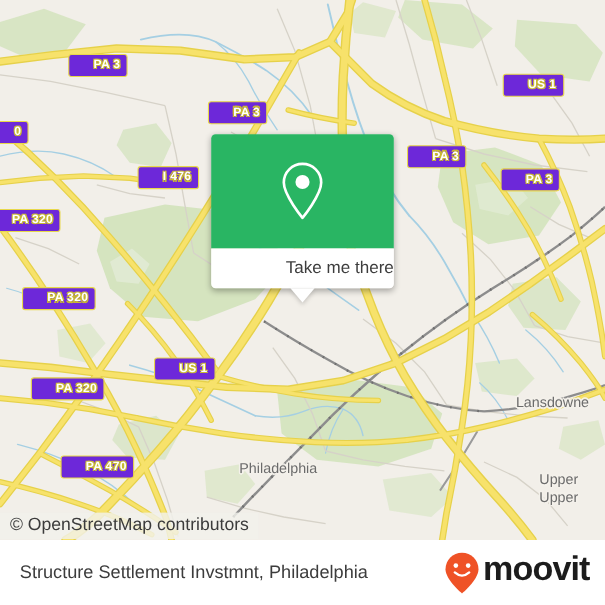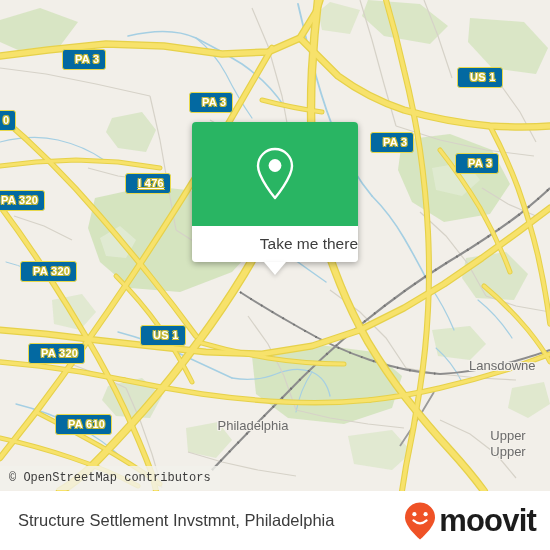--- a/index.html
+++ b/index.html
@@ -25,29 +25,29 @@
     width: 550px;
     height: 491px;
     background: #f2efe9;
     overflow: hidden;
   }
   #map svg { display: block; }
 
   
   .shield {
     position: absolute;
-    background: #0369a1;
+    background: #6d28d9;
     border: 1.4px solid #e8d84b;
     border-radius: 3px;
     color: #ffffff;
     font-family: "Liberation Sans", sans-serif;
     font-weight: bold;
     font-size: 11px;
     line-height: 14px;
-    padding: 2px 6px 3px 12px;
+    padding: 2px 6px 3px 22px;
     white-space: nowrap;
     text-shadow:
       -1px -1px 0 #c9ba33, 1px -1px 0 #c9ba33,
       -1px  1px 0 #c9ba33, 1px  1px 0 #c9ba33;
     letter-spacing: 0.3px;
     box-sizing: border-box;
   }
 
   
   .place {
@@ -110,24 +110,24 @@
     filter: drop-shadow(0 2px 2px rgba(0,0,0,0.18));
   }
 
   
   #osm-attrib {
     position: absolute;
     left: 0;
     top: 466px;
     background: rgba(242,241,235,0.82);
     color: #3b3b3b;
-    font-size: 12px;
+    font-size: 16px;
     line-height: 14px;
     padding: 5px 9px 5px 9px;
-    font-family: Liberation Mono, monospace;
+    font-family: Liberation Sans, sans-serif;
     z-index: 30;
   }
 
   
   #footer {
     position: absolute;
     left: 0;
     top: 491px;
     width: 550px;
     height: 59px;
@@ -140,21 +140,20 @@
     overflow: hidden;
   }
   #footer-title {
     color: #3c3c3c;
     font-size: 16.5px;
     font-family: "Liberation Sans", sans-serif;
     white-space: nowrap;
   }
   #brand {
     display: flex;
-    align-items: center;
     gap: 2px;
   }
   #brand-wordmark {
     color: #1c1c1c;
     font-size: 31px;
     font-weight: bold;
     letter-spacing: -0.8px;
     font-family: "Liberation Sans", sans-serif;
     line-height: 31px;
   }
@@ -310,25 +309,25 @@
         <path d="M484,286 Q508,306 528,330 Q544,350 550,362" stroke-width="3"></path>
       </g>
     </svg>
 
     <div class="shield" style="left:62px;  top:49px;">PA 3</div>
     <div class="shield" style="left:189px; top:92px;">PA 3</div>
     <div class="shield" style="left:370px; top:132px;">PA 3</div>
     <div class="shield" style="left:455px; top:153px;">PA 3</div>
     <div class="shield" style="left:457px; top:67px;">US 1</div>
     <div class="shield" style="left:140px; top:325px;">US 1</div>
-    <div class="shield" style="left:125px; top:173px;text-decoration:underline;">I 476</div>
+    <div class="shield" style="left:125px; top:151px;">I 476</div>
     <div class="shield" style="left:-12px; top:190px;">PA 320</div>
     <div class="shield" style="left:20px;  top:261px;">PA 320</div>
     <div class="shield" style="left:28px;  top:343px;">PA 320</div>
-    <div class="shield" style="left:55px; top:414px;">PA 610</div>
+    <div class="shield" style="left:55px; top:414px;">PA 470</div>
     <div class="shield" style="left:-10px; top:110px;">0</div>
 
     <div class="place" style="left:193px; top:418px; width:120px;">Philadelphia</div>
     <div class="place" style="left:469px; top:358px; width:110px; text-align:left;">Lansdowne</div>
     <div class="place two-line" style="left:471px; top:428px; width:74px;">
       <div>Upper</div>
       <div>Upper</div>
     </div>
 
     <div id="popup">

